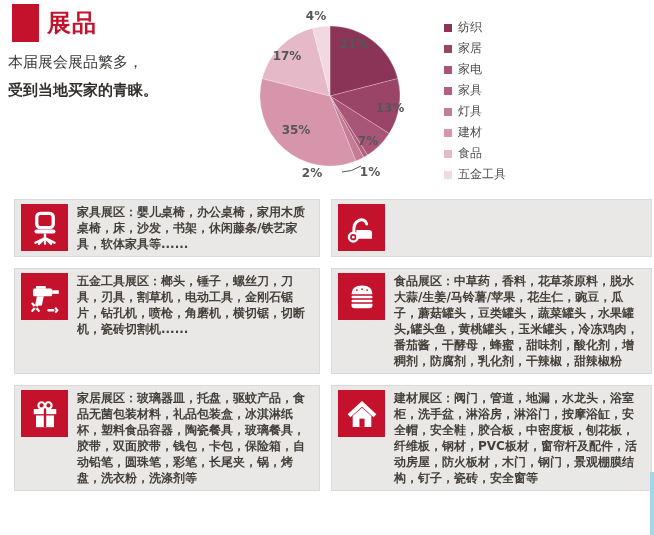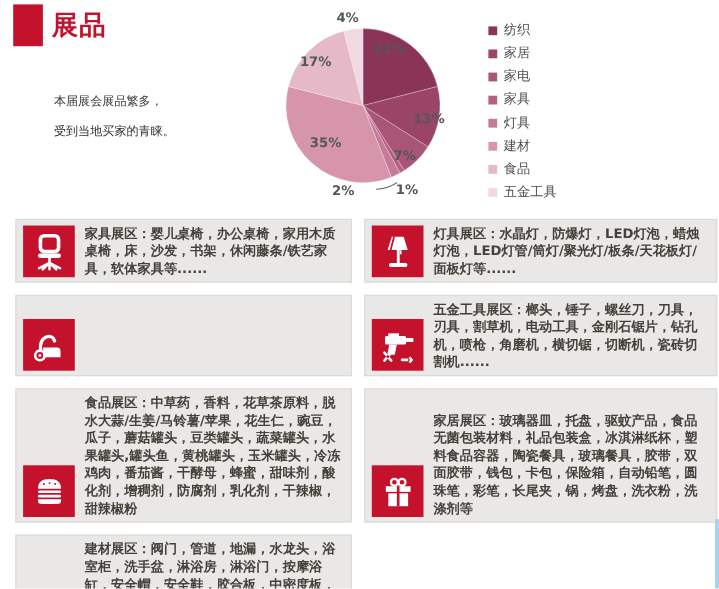--- a/index.html
+++ b/index.html
@@ -4,34 +4,34 @@
 <style>
   html,body{margin:0;padding:0;}
   body{
     width:654px;height:535px;position:relative;overflow:hidden;background:#fff;
     font-family:"DejaVu Sans","Liberation Sans",sans-serif;
   }
   
   .badge-bar{position:absolute;left:12px;top:4px;width:27px;height:38px;background:#c4122d;}
   .page-title{position:absolute;left:47px;top:7px;font-size:24px;font-weight:bold;color:#c4122d;letter-spacing:1px;text-align:center;}
   
-  .intro{position:absolute;left:8px;top:78px;width:225px;font-size:11px;line-height:28px;color:#3d3835;margin-left:41px;}
-  .intro .b{font-weight:normal;color:#332f2c;}
+  .intro{position:absolute;left:8px;top:48px;width:225px;font-size:15px;line-height:28px;color:#3d3835;}
+  .intro .b{font-weight:bold;color:#332f2c;}
   
   #pie-svg{position:absolute;left:230px;top:0;width:200px;height:192px;}
   .pie-label{font-size:12px;font-weight:bold;fill:#55565a;text-anchor:middle;}
   
   .legend{position:absolute;left:444px;top:17px;}
   .legend-item{display:flex;align-items:center;height:21px;}
   .legend-swatch{width:8px;height:8px;margin-right:6px;flex:none;}
   .legend-label{font-size:12px;color:#4d4d4d;}
   
   .zones{position:absolute;left:14px;top:199px;width:638px;display:grid;
          grid-template-columns:306px 321px;column-gap:11px;row-gap:11px;}
-  .zone{background:#eae8e6;border:1px solid #dcdad7;display:flex;align-items:flex-end;
+  .zone{background:#eae8e6;border:1px solid #dcdad7;display:flex;align-items:flex-start;
         padding:4px 7px 4px 6px;box-sizing:border-box;}
   .zone:nth-child(-n+2){min-height:58px;}
   .zone:nth-child(n+3):nth-child(-n+4){min-height:73px;}
   .zone:nth-child(n+5):nth-child(-n+6){min-height:88px;}
   .zone:nth-child(n+7){min-height:84px;}
   .zone-icon{flex:none;width:47px;height:47px;background:#c4122d;margin-right:9px;
              display:flex;align-items:center;justify-content:center;}
   .zone-icon svg{width:36px;height:36px;display:block;}
   .zone-text{font-size:12px;line-height:16px;font-weight:bold;color:#45403a;}
   
@@ -111,32 +111,20 @@
           <rect x="5" y="13" width="14" height="2.7" rx="1.3" fill="#fff"></rect>
           <rect x="11.2" y="15.7" width="1.6" height="2.7" fill="#fff"></rect>
           <path d="M12 18.6L5.6 21.9M12 18.6V22.5M12 18.6L18.4 21.9M12 18.6L7.9 22.6M12 18.6L16.1 22.6" stroke="#fff" stroke-width="1.5" stroke-linecap="round" fill="none"></path>
         </svg>
       </div>
       <div class="zone-text">家具展区：婴儿桌椅，办公桌椅，家用木质桌椅，床，沙发，书架，休闲藤条/铁艺家具，软体家具等......</div>
     </div>
     <div class="zone">
       <div class="zone-icon">
         <svg viewBox="0 0 24 24">
-          <path d="M8.1 2.8h7.2l2.5 8H5.6z" fill="#fff"></path>
-          <path d="M9.5 2.8L7.4 10.8" stroke="#c4122d" stroke-width="1.1"></path>
-          <rect x="13" y="11" width="1" height="2.5" fill="#fff"></rect>
-          <rect x="11.2" y="10.8" width="1.7" height="8.2" fill="#fff"></rect>
-          <rect x="6.4" y="18.8" width="11.2" height="2.4" rx="1.2" fill="#fff"></rect>
-        </svg>
-      </div>
-      <div class="zone-text">灯具展区：水晶灯，防爆灯，LED灯泡，蜡烛灯泡，LED灯管/筒灯/聚光灯/板条/天花板灯/面板灯等......</div>
-    </div>
-    <div class="zone">
-      <div class="zone-icon">
-        <svg viewBox="0 0 24 24">
           <path d="M6.6 14.5C5.8 6.2 13.6 4.2 15.1 9.3" stroke="#fff" stroke-width="2" fill="none" stroke-linecap="round"></path>
           <path d="M8.2 13.3h8.3a2.2 2.2 0 0 1 2.2 2.2v3.7H8.2z" fill="#fff"></path>
           <circle cx="6.2" cy="18.1" r="2.9" fill="none" stroke="#fff" stroke-width="1.6"></circle>
           <circle cx="6.2" cy="18.1" r="0.9" fill="#fff"></circle>
         </svg>
       </div>
     </div>
     <div class="zone">
       <div class="zone-icon">
         <svg viewBox="0 0 24 24">

